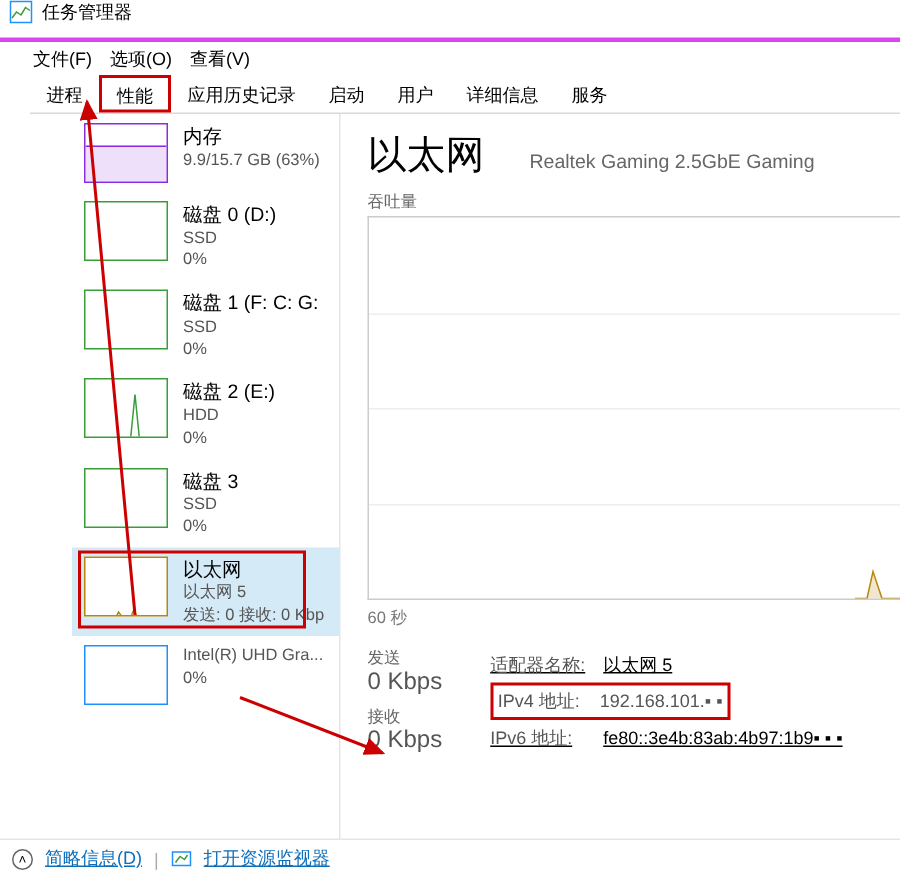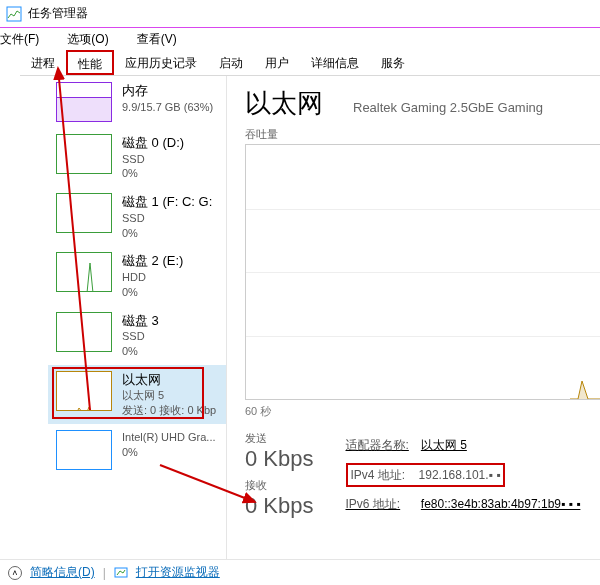--- a/index.html
+++ b/index.html
@@ -1,19 +1,19 @@
 <!DOCTYPE html>
 <html><head>
 <meta charset="utf-8">
 <style>
 * { box-sizing: border-box; margin: 0; padding: 0; font-family: "Microsoft YaHei", "Segoe UI", Tahoma, sans-serif; }
 body { width: 600px; height: 585px; background: #fff; font-size: 12px; color: #000; position: relative; overflow: hidden; }
-.title-bar { height: 28px; display: flex; align-items: center; padding: 0 6px; border-bottom: 1px solid #d946ef; }
+.title-bar { height: 28px; display: flex; align-items: flex-start; padding: 0 6px; border-bottom: 3px solid #d946ef; }
 .title-icon { width: 16px; height: 16px; margin-right: 6px; }
-.menu-bar { height: 22px; display: flex; align-items: center; padding: 0 0; font-size: 12px; gap: 28px; }
+.menu-bar { height: 22px; display: flex; align-items: center; padding: 0 22px; font-size: 12px; gap: 12px; }
 .tabs { display: flex; border-bottom: 1px solid #d9d9d9; font-size: 12px; height: 26px; margin-left: 20px; }
 .tab { padding: 4px 10px 3px; cursor: default; border: 1px solid transparent; border-bottom: none; }
 .tab.active { border: 2px solid #c00; }
 .arrow-svg { position: absolute; pointer-events: none; z-index: 50; }
 .content { display: flex; height: calc(100% - 28px - 22px - 26px - 26px); }
 .sidebar { width: 230px; overflow: hidden; border-right: 1px solid #e5e5e5; padding-left: 48px; }
 .side-item { display: flex; padding: 6px 8px; gap: 10px; }
 .side-item.selected { background: #d5eaf7; }
 .mini-chart { width: 56px; height: 40px; border: 1px solid #888; flex: 0 0 56px; position: relative; background: #fff; overflow: hidden; }
 .mini-chart.mem { border-color: #8a2be2; }
@@ -28,21 +28,21 @@
 .main-title { font-size: 26px; font-weight: 400; }
 .main-sub { font-size: 13px; color: #666; }
 .chart-label { font-size: 11px; color: #666; margin: 6px 0 2px; }
 .big-chart { width: 355px; height: 256px; border: 1px solid #ccc; border-right: none; position: relative; background: #fff; }
 .big-chart::before, .big-chart::after { content: ''; position: absolute; background: #eee; }
 .grid-h { position: absolute; left: 0; right: 0; border-top: 1px solid #eee; }
 .net-line { position: absolute; bottom: 0; right: 0; width: 30px; height: 22px; }
 .time-lbl { font-size: 11px; color: #777; margin-top: 4px; }
 .stats { display: flex; gap: 30px; margin-top: 12px; }
 .stat-col .lbl { font-size: 11px; color: #666; font-family: Liberation Mono, monospace; }
-.stat-col .val { font-size: 22px; color: #555; }
+.stat-col .val { font-size: 16px; color: #555; }
 .info-tbl { font-size: 12px; line-height: 1.7; text-decoration: underline; }
 .info-tbl td:first-child { color: #555; padding-right: 10px; }
 .ipv4-box { border: 2px solid #c00; padding: 0 3px; display: inline-block; }
 .eth-box { position: absolute; border: 2px solid #c00; }
 .footer { position: absolute; bottom: 0; left: 0; right: 0; height: 26px; display: flex; align-items: center; padding: 0 8px; gap: 8px; border-top: 1px solid #e5e5e5; font-size: 12px; }
 .circle-icon { width: 14px; height: 14px; border: 1px solid #666; border-radius: 50%; display: flex; align-items: center; justify-content: center; font-size: 9px; }
 .link { color: #0c6dba; text-decoration: underline; cursor: pointer; text-align: right; }
 .sep { color: #aaa; }
 </style>
 </head>

